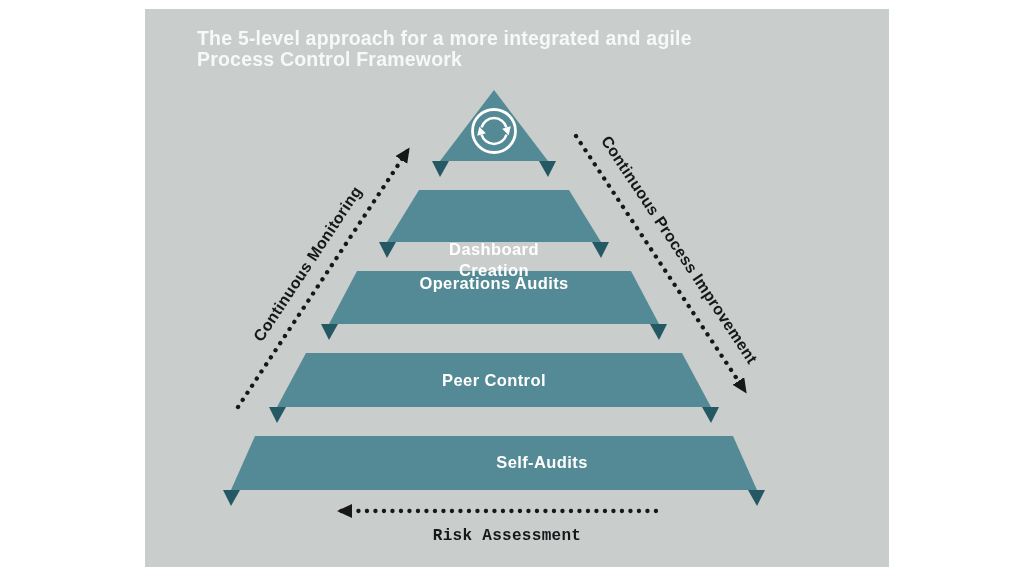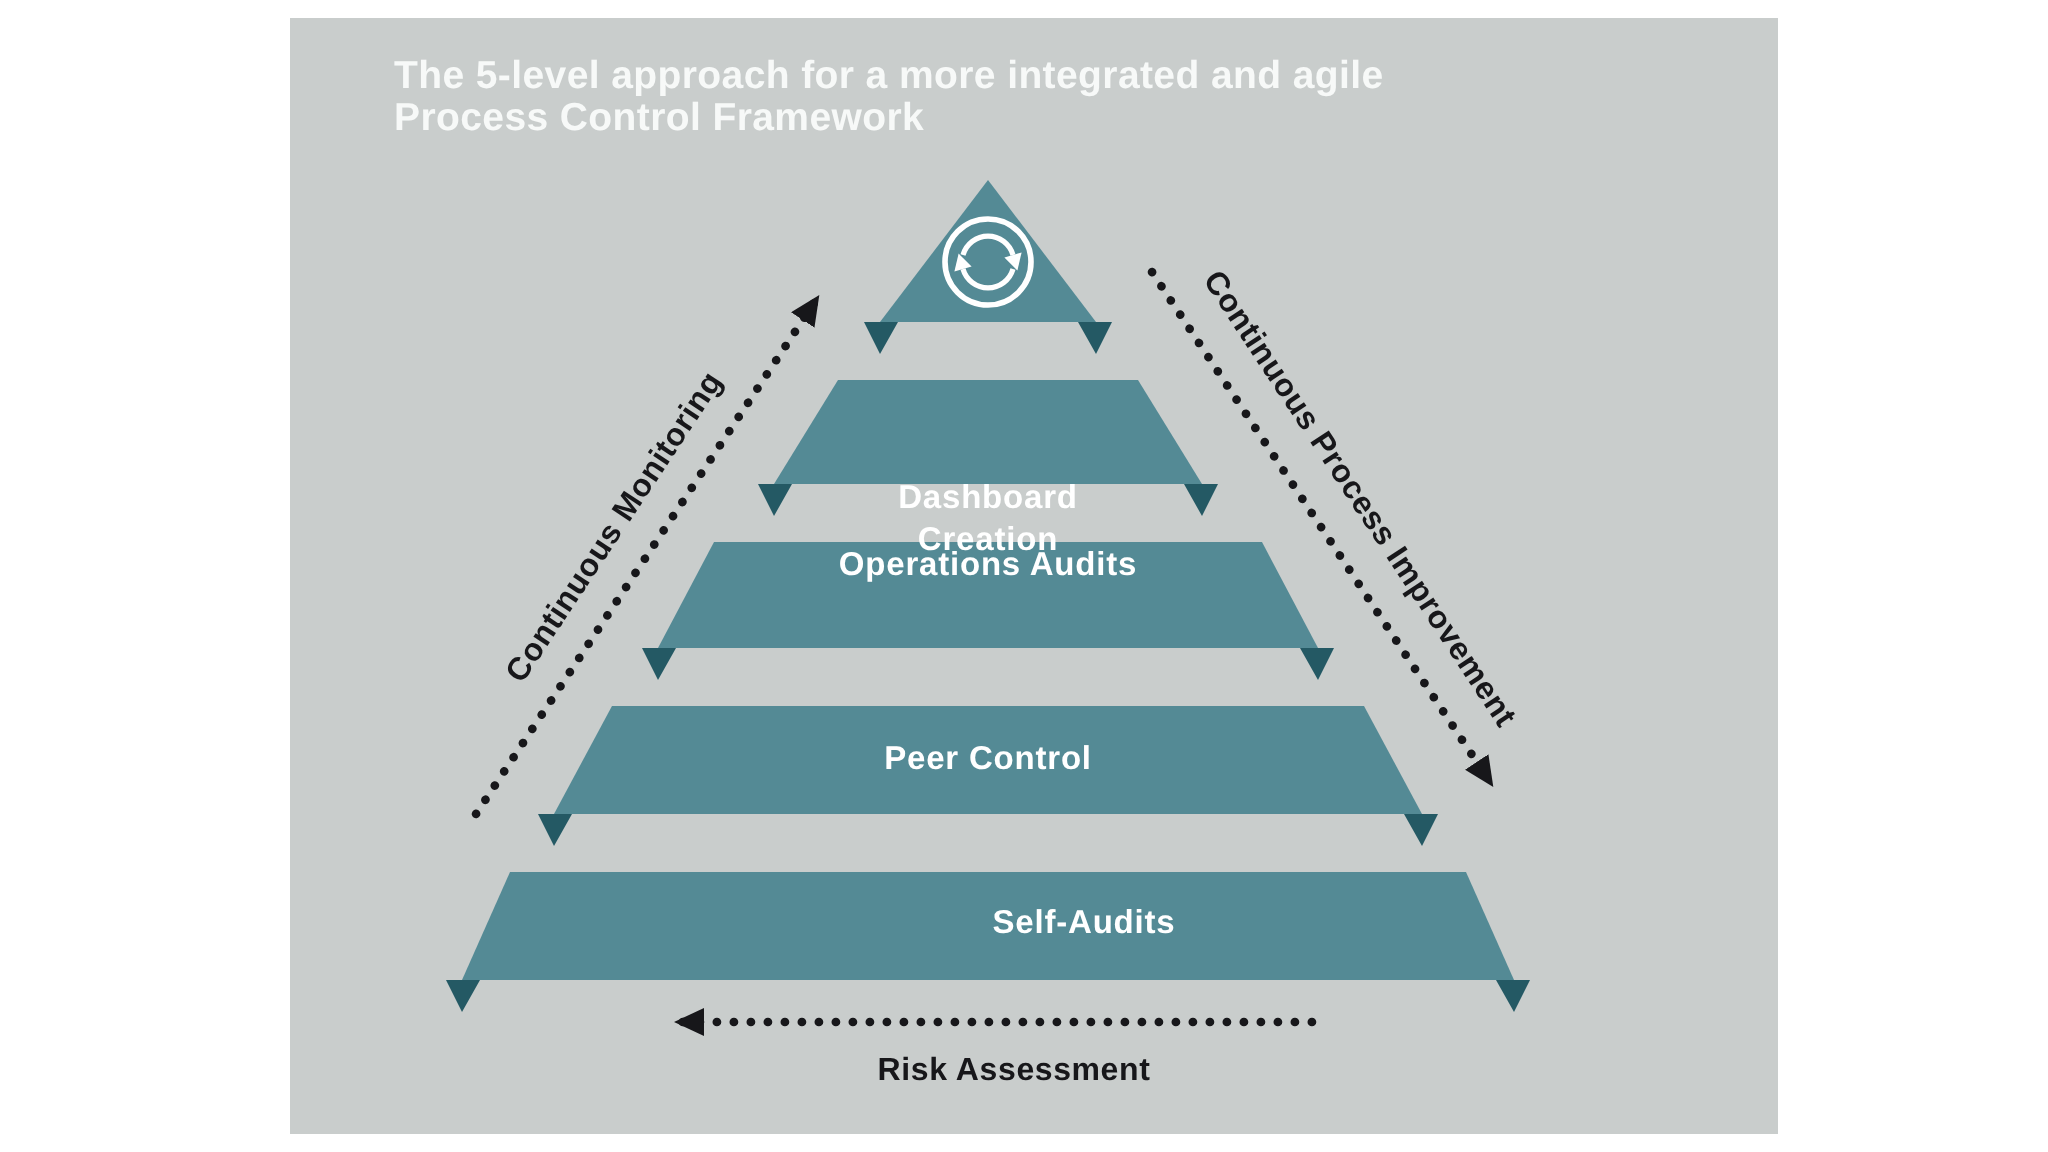--- a/index.html
+++ b/index.html
@@ -54,21 +54,21 @@
 
   .arrow-label {
     position: absolute;
     color: var(--arrow-ink, #17171a);
     font-size: 16px; font-weight: 700;
     letter-spacing: 0.3px;
     white-space: nowrap;
   }
   .arrow-label.rot-left  { transform: translate(-50%, -50%) rotate(-56.5deg); }
   .arrow-label.rot-right { transform: translate(-50%, -50%) rotate(56.5deg); }
-  .arrow-label.flat      { transform: translate(-50%, -50%); }
+  .arrow-label.flat      { transform: translate(-50%, -50%); font-family: Liberation Mono, monospace; }
 </style>
 </head>
 <body>
 
 <div class="stage">
 
   <div class="panel"></div>
 
   <div class="title">
     <div>The 5-level approach for a more integrated and agile</div>

